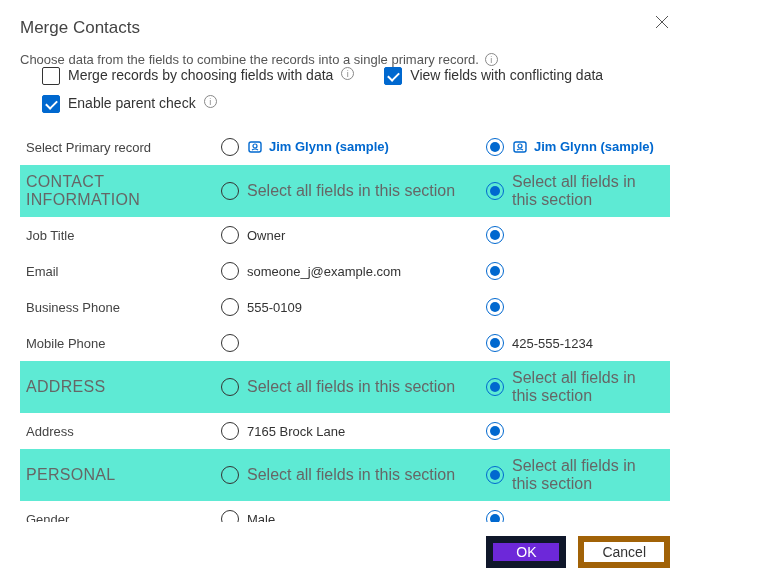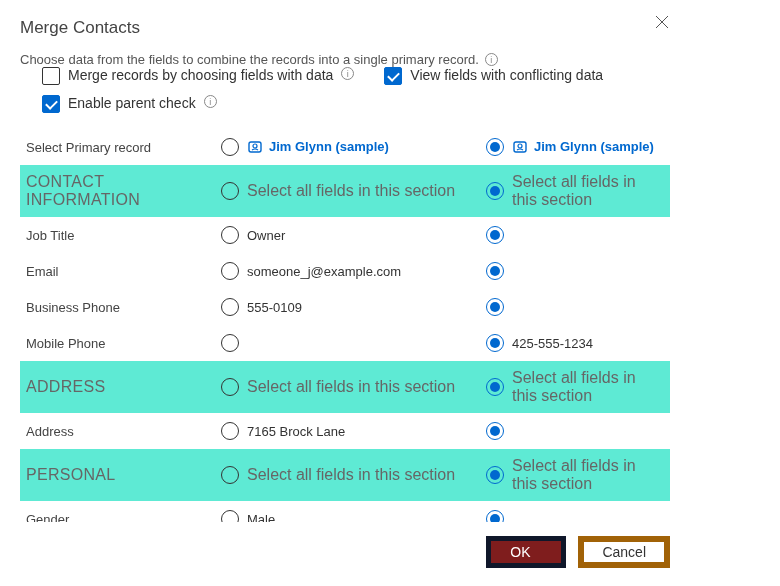--- a/index.html
+++ b/index.html
@@ -151,24 +151,23 @@
   }
   .btn {
     min-width: 80px;
     height: 32px;
     padding: 0 18px;
     font-size: 14px;
     cursor: pointer;
     display: inline-flex; align-items: center; justify-content: center;
   }
   .btn.primary {
-    background: #7f1d1d;
+    background: #6d28d9;
     color: #fff;
-    border: 5px solid #0f172a;
-    padding-left: 6px;
+    border: 7px solid #0f172a;
   }
   .btn.secondary {
     background: #fff;
     color: #333;
     border: 6px solid #a16207;
   }
 </style>
 </head>
 <body>
 

